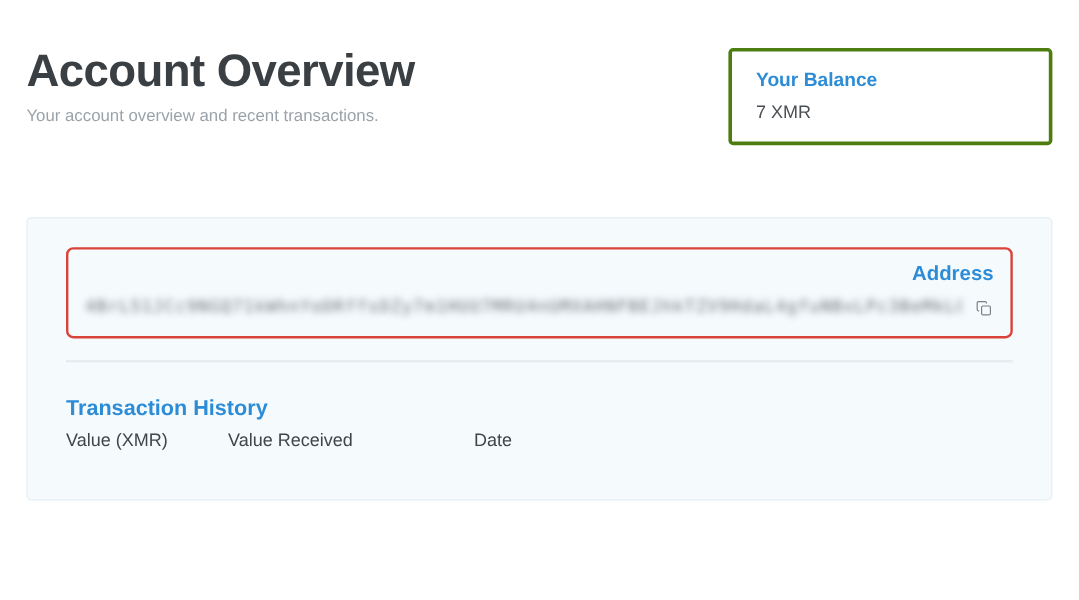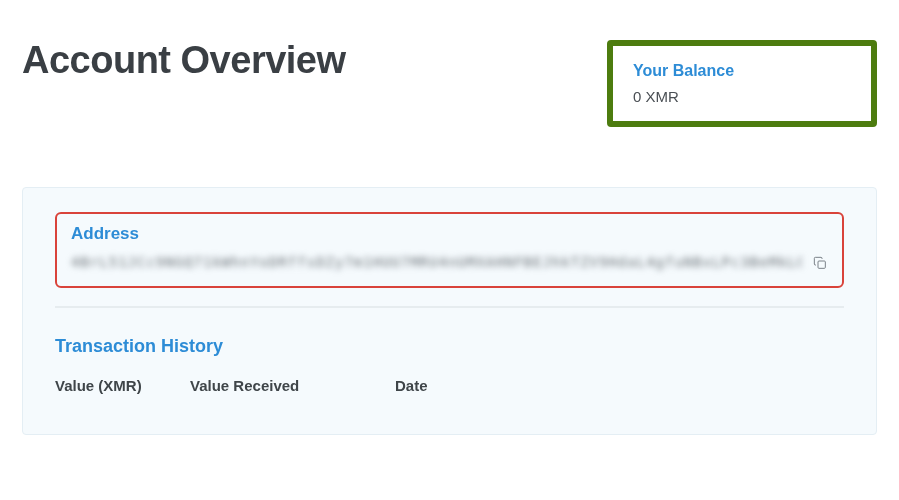--- a/index.html
+++ b/index.html
@@ -31,21 +31,21 @@
       color: #3a3f44;
       letter-spacing: -0.5px;
       line-height: 1.1;
     }
     .page-subtitle {
       font-size: 14px;
       color: #9ba2a8;
       margin-top: 6px;
     }
     .balance-box {
-      border: 6px solid #4d7c0f;
+      border: 3px solid #4d7c0f;
       border-radius: 4px;
       padding: 16px 20px;
       min-width: 270px;
       margin-left: 16px;
     }
     .balance-label {
       font-size: 16px;
       font-weight: 700;
       color: #2d8cd6;
       margin-bottom: 8px;
@@ -58,20 +58,21 @@
       background: #f5fafd;
       border: 1px solid #e4eef4;
       border-radius: 4px;
       padding: 24px 32px 40px 32px;
     }
     .address-section {
       border: 2px solid #d9433a;
       border-radius: 6px;
       padding: 10px 14px 14px 14px;
       margin-bottom: 18px;
+      text-align: right;
     }
     .address-label {
       font-size: 17px;
       font-weight: 700;
       color: #2d8cd6;
       margin-bottom: 10px;
     }
     .address-row {
       display: flex;
       align-items: center;
@@ -104,26 +105,26 @@
     }
     .divider {
       height: 2px;
       background: #e6ecef;
       margin: 0 0 28px 0;
     }
     .history-label {
       font-size: 18px;
       font-weight: 700;
       color: #2d8cd6;
-      margin-bottom: 20px;
+      margin-bottom: 8px;
     }
     .table-header {
       display: flex;
       font-size: 15px;
-      font-weight: 700;
+      font-weight: 400;
       color: #3f4549;
       align-items: center;
     }
     .col-value { width: 135px; }
     .col-date { width: 205px; }
     .col-mixin { width: 70px; }
     .col-txid { flex: 1; }
     .footer-mark {
       position: absolute;
       bottom: 6px;
@@ -132,24 +133,25 @@
       color: #d7dadc;
       letter-spacing: 0.5px;
     }
   </style>
 </head>
 <body>
 
 <div class="header-row">
   <div class="header-left">
     <h1 class="page-title">Account Overview</h1>
+    <p class="page-subtitle">Your account overview and recent transactions.</p>
   </div>
   <div class="balance-box">
     <div class="balance-label">Your Balance</div>
-    <div class="balance-value">0 XMR</div>
+    <div class="balance-value">7 XMR</div>
   </div>
 </div>
 
 <div class="main-panel">
 
   <div class="address-section">
     <div class="address-label">Address</div>
     <div class="address-row">
       <div class="address-value">4BrL51JCc9NGQ71kWhnYoDRffsDZy7m1HUU7MRU4nUMXAHNFBEJhkTZV9HdaL4gfuNBxLPc3BeMkLGaPbF5vWtANQsGwTGg</div>
       <div class="copy-icon">

